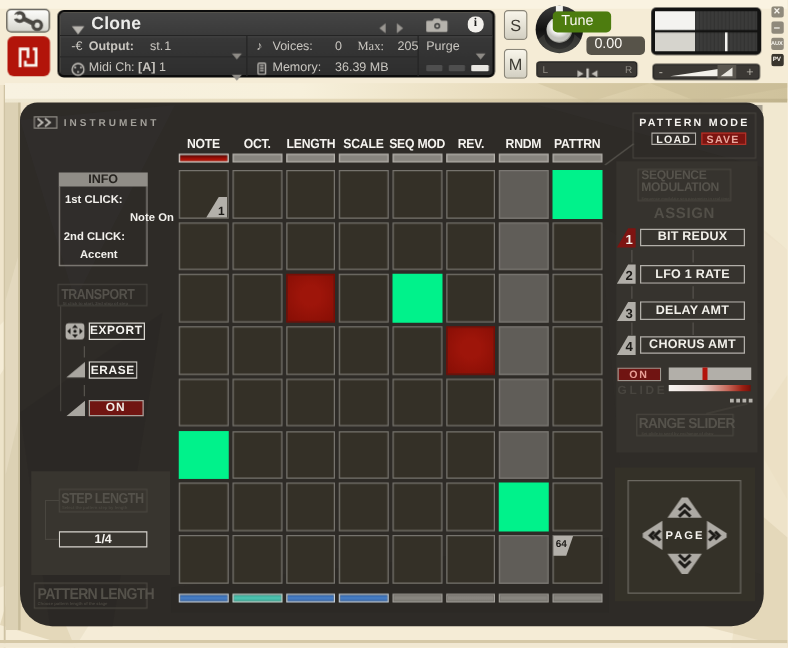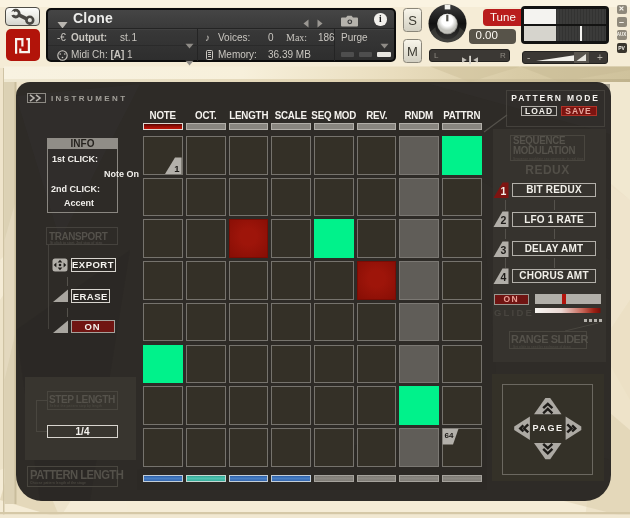--- a/index.html
+++ b/index.html
@@ -95,21 +95,21 @@
     <circle cx="5.5" cy="7.5" r="0.8" fill="#c9c6c0"></circle>
   </svg>
 <div class="abs" style="left:71px;top:48.5px;color:#c9c6c0;font-size:10px;">Midi Ch: <b>[A]</b> 1</div>
 <div class="abs" style="left:185px;top:51.5px"><svg width="9" height="6">
       <polygon points="0.5,0.8 8.5,0.8 4.5,5.5" fill="#8e8b86"></polygon>
     </svg></div>
 <div class="abs" style="left:205px;top:31.5px;color:#c9c6c0;font-size:10px;">♪</div>
 <div class="abs" style="left:218px;top:31.5px;color:#c9c6c0;font-size:10px;">Voices:</div>
 <div class="abs" style="left:268px;top:31.5px;color:#c9c6c0;font-size:10px;">0</div>
 <div class="abs" style="left:286px;top:31.5px;color:#c9c6c0;font-size:10px;font-family:Liberation Serif, serif;">Max:</div>
-<div class="abs" style="left:318px;top:31.5px;color:#c9c6c0;font-size:10px;">186</div>
+<div class="abs" style="left:318px;top:31.5px;color:#c9c6c0;font-size:10px;">205</div>
 <svg class="abs" style="left:205px;top:50px" width="9" height="10">
     <rect x="1.5" y="0.5" width="6" height="9" rx="1" fill="none" stroke="#c9c6c0" stroke-width="1"></rect>
     <line x1="3" y1="2.5" x2="6" y2="2.5" stroke="#c9c6c0"></line>
     <line x1="3" y1="4.5" x2="6" y2="4.5" stroke="#c9c6c0"></line>
     <line x1="3" y1="6.5" x2="6" y2="6.5" stroke="#c9c6c0"></line>
   </svg>
 <div class="abs" style="left:218px;top:48.5px;color:#c9c6c0;font-size:10px;">Memory:</div>
 <div class="abs" style="left:268px;top:48.5px;color:#c9c6c0;font-size:10px;">36.39 MB</div>
 <div class="abs" style="left:341px;top:31.5px;color:#c9c6c0;font-size:10px;">Purge</div>
 <div class="abs" style="left:380px;top:34.5px"><svg width="9" height="6">
@@ -132,21 +132,21 @@
           <stop offset="1" stop-color="#3a3a38"></stop>
         </linearGradient>
       </defs>
 <circle cx="19.5" cy="19.5" r="19" fill="url(#kr)"></circle>
 <path d="M2.5,27.5 a19,19 0 0 0 34,0 l-5,-4.2 a12,12 0 0 1 -24,0 Z" fill="#52524c" opacity="0.45"></path>
 <rect x="16.7" y="0.8" width="5.6" height="4.6" fill="#f2f2ee"></rect>
 <circle cx="19.5" cy="20" r="10.3" fill="#8e8e88"></circle>
 <circle cx="19.2" cy="19.6" r="9.8" fill="url(#kn)"></circle>
 <rect x="18.2" y="10.8" width="2.2" height="6.5" fill="#55544e"></rect>
 </svg></div>
-<div class="abs" style="left:483px;top:9px;width:47px;height:16.5px;border-radius:4px;background:#b91c1c;color:#fbf8f2;font-size:11.5px;padding:1.5px 0 0 7px">Tune</div>
+<div class="abs" style="left:442px;top:9px;width:47px;height:16.5px;border-radius:4px;background:#4d7c0f;color:#fbf8f2;font-size:11.5px;padding:1.5px 0 0 7px">Tune</div>
 <div class="abs" style="left:468.5px;top:28.5px;width:47px;height:15px;border-radius:4px;background:#575349;color:#fbf8f2;font-size:11.5px;padding:0.5px 0 0 7px">0.00</div>
 <div class="abs" style="left:429px;top:48.5px;width:81px;height:13.5px;background:#3b3834;border-radius:3px;border:1px solid #232220"></div>
 <div class="abs" style="left:434px;top:51px;color:#8e8a82;font-size:8px">L</div>
 <div class="abs" style="left:500px;top:51px;color:#8e8a82;font-size:8px">R</div>
 <div class="abs" style="left:461px;top:50.5px"><svg width="18" height="10">
       <polygon points="1,2.2 5.8,5 1,7.8" fill="#c2bfb8"></polygon>
       <polygon points="17,2.2 12.2,5 17,7.8" fill="#c2bfb8"></polygon>
       <rect x="8.2" y="0.8" width="1.8" height="8.4" fill="#d8d5ce"></rect>
     </svg></div>
 <div class="abs" style="left:521px;top:5.5px;width:88px;height:38.5px;background:#131312;border-radius:4px"></div>
@@ -327,21 +327,21 @@
 <div class="abs" style="left:506px;top:90px;width:99px;height:37px;border:1px solid #44413c"></div>
 <svg class="abs" style="left:482px;top:112px" width="26" height="22">
     <line x1="25" y1="3" x2="2" y2="20" stroke="#55524c" stroke-width="1.2"></line>
   </svg>
 <div class="abs flex" style="left:508px;top:92px;width:95px;height:11px;color:#f5f3ef;font-size:8.5px;font-weight:bold;letter-spacing:1.8px">PATTERN MODE</div>
 <div class="abs flex" style="left:521px;top:105.5px;width:36px;height:10.5px;border:1px solid #b2afa9;color:#f2f0ea;font-size:8.5px;font-weight:bold;letter-spacing:1px">LOAD</div>
 <div class="abs flex" style="left:560.5px;top:105.5px;width:36px;height:10.5px;border:1px solid #b03228;background:#7c1410;color:#e8a79c;font-size:8.5px;font-weight:bold;letter-spacing:1px">SAVE</div>
 <div class="abs" style="left:510px;top:134.5px;width:75px;height:26.5px;border:1px solid #49463f"></div>
 <div class="abs" style="left:512.5px;top:136px;color:#56534c;font-size:10px;font-weight:bold;letter-spacing:-0.3px;line-height:10px;transform:scaleX(0.97) translateZ(0);transform-origin:left">SEQUENCE<br>MODULATION</div>
 <div class="abs" style="left:513px;top:156.5px;color:#49463f;font-size:3.2px;font-weight:bold">Sequence  modulate  seq parameter  in real time</div>
-<div class="abs flex" style="left:510px;top:164px;width:75px;height:12px;color:#524f48;font-size:12px;font-weight:bold;letter-spacing:0.5px">REDUX</div>
+<div class="abs flex" style="left:510px;top:164px;width:75px;height:12px;color:#524f48;font-size:12px;font-weight:bold;letter-spacing:0.5px">ASSIGN</div>
 <svg class="abs" style="left:492.5px;top:182.0px" width="16" height="16.5" viewBox="0 0 16 16.5">
 <polygon points="15.5,0.5 15.5,16 0.5,16 9.5,0.5" fill="#7e1411"></polygon>
 <text x="10.3" y="13" font-size="10.5" font-weight="bold" fill="#f2efe9" font-family="Liberation Sans" text-anchor="middle">1</text>
   </svg>
 <div class="abs flex" style="left:512px;top:182.5px;width:84px;height:14.8px;border:1px solid #b2afa9;color:#f2f0ea;font-size:10px;font-weight:bold;letter-spacing:0.2px">BIT REDUX</div>
 <svg class="abs" style="left:492.5px;top:211.4px" width="16" height="16.5" viewBox="0 0 16 16.5">
 <polygon points="15.5,0.5 15.5,16 0.5,16 9.5,0.5" fill="#b1aea8"></polygon>
 <text x="10.3" y="13" font-size="10.5" font-weight="bold" fill="#1d1b18" font-family="Liberation Sans" text-anchor="middle">2</text>
   </svg>
 <div class="abs flex" style="left:512px;top:211.9px;width:84px;height:14.8px;border:1px solid #b2afa9;color:#f2f0ea;font-size:10px;font-weight:bold;letter-spacing:0.2px">LFO 1 RATE</div>

